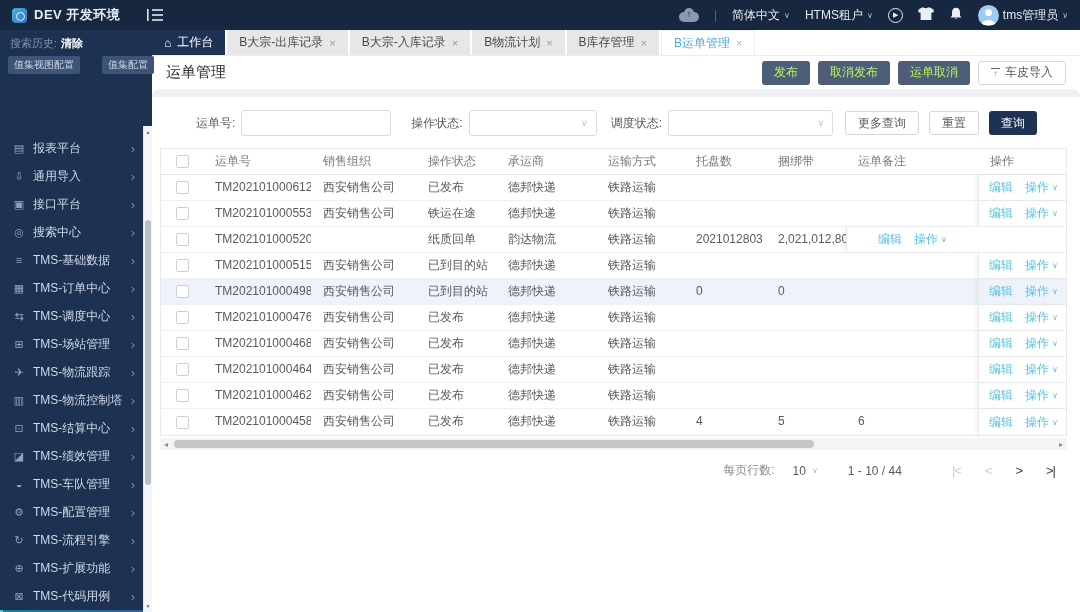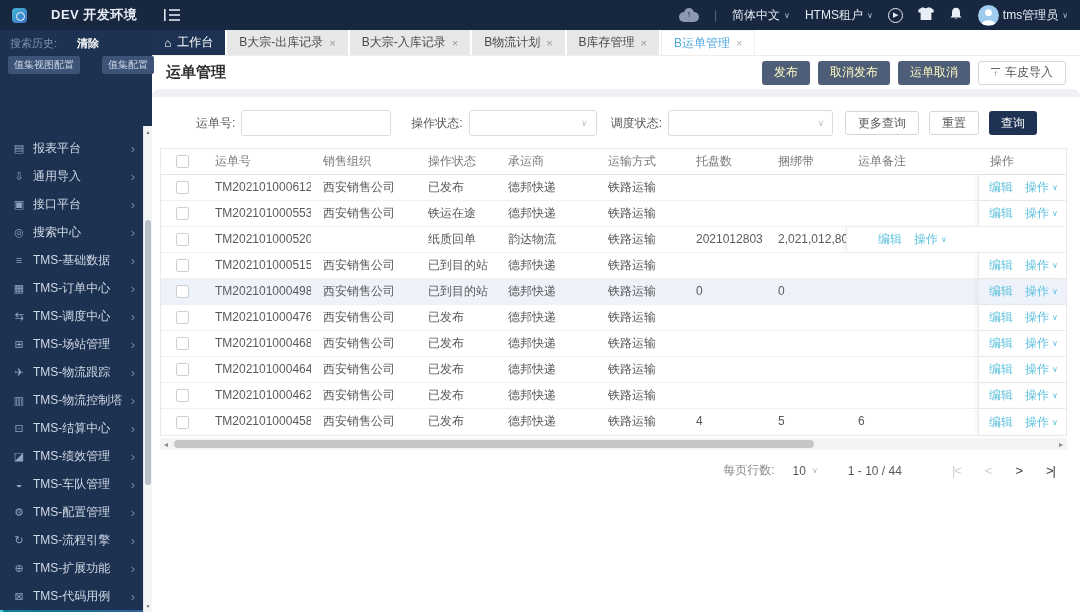--- a/index.html
+++ b/index.html
@@ -8,21 +8,21 @@
   .app { width:1080px; height:612px; display:flex; flex-direction:column; }
 
   
   .topbar { height:30px; background:#17273f; display:flex; align-items:center;
     color:#e6ebf4; flex:0 0 30px; padding:0 12px; }
   .brand { display:flex; align-items:center; gap:7px; }
   .logo { width:15px; height:15px; border-radius:4px;
     background:linear-gradient(135deg,#43b7d8,#3a6fc4); position:relative; }
   .logo::after { content:""; position:absolute; left:4px; top:4px; width:7px; height:7px;
     border-radius:50%; border:1.5px solid rgba(255,255,255,.9); }
-  .brand-text { font-size:13px; font-weight:bold; letter-spacing:.5px; white-space:nowrap;margin-left:17px; }
+  .brand-text { font-size:13px; font-weight:bold; letter-spacing:.5px; white-space:nowrap; }
   .fold { margin-left:26px; display:flex; align-items:center; cursor:pointer; }
   .top-right { margin-left:auto; display:flex; align-items:center; gap:15px; font-size:12px; }
   .tr-item { display:flex; align-items:center; gap:4px; white-space:nowrap; }
   .caret { font-size:8px; color:#aeb9cc; }
   .divider { color:rgba(255,255,255,.28); font-size:12px; }
   .cloud-ic { position:relative; width:20px; height:14px; }
   .cloud-ic .cl { position:absolute; bottom:0; left:0; width:20px; height:10px; border-radius:6px; background:#8a99af; }
   .cloud-ic .cl2 { position:absolute; top:0; left:5px; width:10px; height:10px; border-radius:50%; background:#8a99af; }
   .cloud-ic .ar { position:absolute; left:0; right:0; top:1px; text-align:center; color:#17273f; font-size:9px; font-weight:bold; z-index:2; }
   .play-ic { width:15px; height:15px; border-radius:50%; border:1.5px solid #e6ebf4;
@@ -33,21 +33,21 @@
   
   .shell { flex:1; display:flex; min-height:0; }
 
   
   .sidebar { width:152px; background:#1d3150; position:relative; flex:0 0 152px; color:#cfd8e6; }
   .side-search { margin:8px 8px 0 8px; height:22px; background:#2b4164; border:1px solid #3c5378;
     border-radius:3px; display:flex; align-items:center; padding:0 6px; gap:5px; }
   .side-search input { background:transparent; border:none; outline:none; color:#c7d2e4;
     font-size:11px; width:100px; font-family:inherit; }
   .side-search input::placeholder { color:#7f93b2; }
-  .history { padding:6px 10px 2px 10px; font-size:11px; color:#7e92b0; display:flex; gap:20px; }
+  .history { padding:6px 10px 2px 10px; font-size:11px; color:#7e92b0; display:flex; gap:4px; }
   .history .clear { color:#fff; font-weight:bold; cursor:pointer; }
   .tags { padding:3px 8px 6px 8px; display:flex; gap:22px; }
   .tag { background:#3d5478; color:#ccd6e5; font-size:10px; padding:2px 6px; border-radius:2px; white-space:nowrap; cursor:pointer; }
   .menu { position:absolute; top:104px; bottom:0; left:0; right:9px; overflow:hidden; }
   .menu-item { height:28px; display:flex; align-items:center; padding-left:12px; font-size:12px;
     color:#cfd8e6; position:relative; cursor:pointer; white-space:nowrap; }
   .menu-item .mi-ic { width:14px; font-size:11px; color:#8fa3c0; margin-right:7px; text-align:center; }
   .menu-item .mi-ch { position:absolute; right:8px; color:#7488a8; font-size:13px; }
   .menu-item.active { background:linear-gradient(90deg,#0f8096,#2f5f9d); color:#fff;
     border-left:3px solid #4fd2e0; padding-left:9px; }
@@ -62,25 +62,25 @@
   .tabbar { height:26px; flex:0 0 26px; display:flex; gap:2px; background:#fff; border-bottom:1px solid #ededed; }
   .tab { display:flex; align-items:center; gap:6px; padding:0 12px; font-size:12px; background:#e7e7e7;
     color:#4a4a4a; cursor:pointer; white-space:nowrap; }
   .tab.home { background:#1e3353; color:#fff; }
   .tab.home .home-ic { font-size:12px; }
   .tab .x { color:#9a9a9a; font-size:11px; }
   .tab.selected { background:#fff; color:#53a8dc; border:1px solid #efefef; border-bottom:none; }
   .tab.selected .x { color:#b3b3b3; }
 
   .titlebar { height:33px; flex:0 0 33px; display:flex; align-items:center; padding:0 14px; background:#fff; }
-  .page-title { font-size:15px; color:#2e2e2e; font-weight:700; }
+  .page-title { font-size:15px; color:#2e2e2e; font-weight:400; }
   .title-actions { margin-left:auto; display:flex; align-items:center; gap:8px; }
   .btn { height:24px; font-size:12px; border-radius:3px; display:inline-flex; align-items:center;
     justify-content:center; padding:0 12px; cursor:pointer; white-space:nowrap; }
-  .btn-slate { background:#4e5e79; color:#fef9c3; }
+  .btn-slate { background:#4e5e79; color:#bef264; }
   .btn-ghost { background:#fff; color:#595959; border:1px solid #d6d6d6; gap:5px; }
   .up-ic { display:inline-flex; flex-direction:column; align-items:center; line-height:1; }
   .up-ic .bar { width:9px; height:0; border-top:1.5px solid #666; margin-bottom:1px; }
   .up-ic .arr { font-size:8px; color:#666; }
 
   .content { flex:1; border-top:8px solid #eef0f3; padding:0 13px 0 8px; background:#fff; min-height:0;border-radius:8px; }
 
   
   .filters { display:flex; align-items:center; padding:13px 0 12px 36px; overflow:hidden; white-space:nowrap; }
   .fg { display:flex; align-items:center; }

